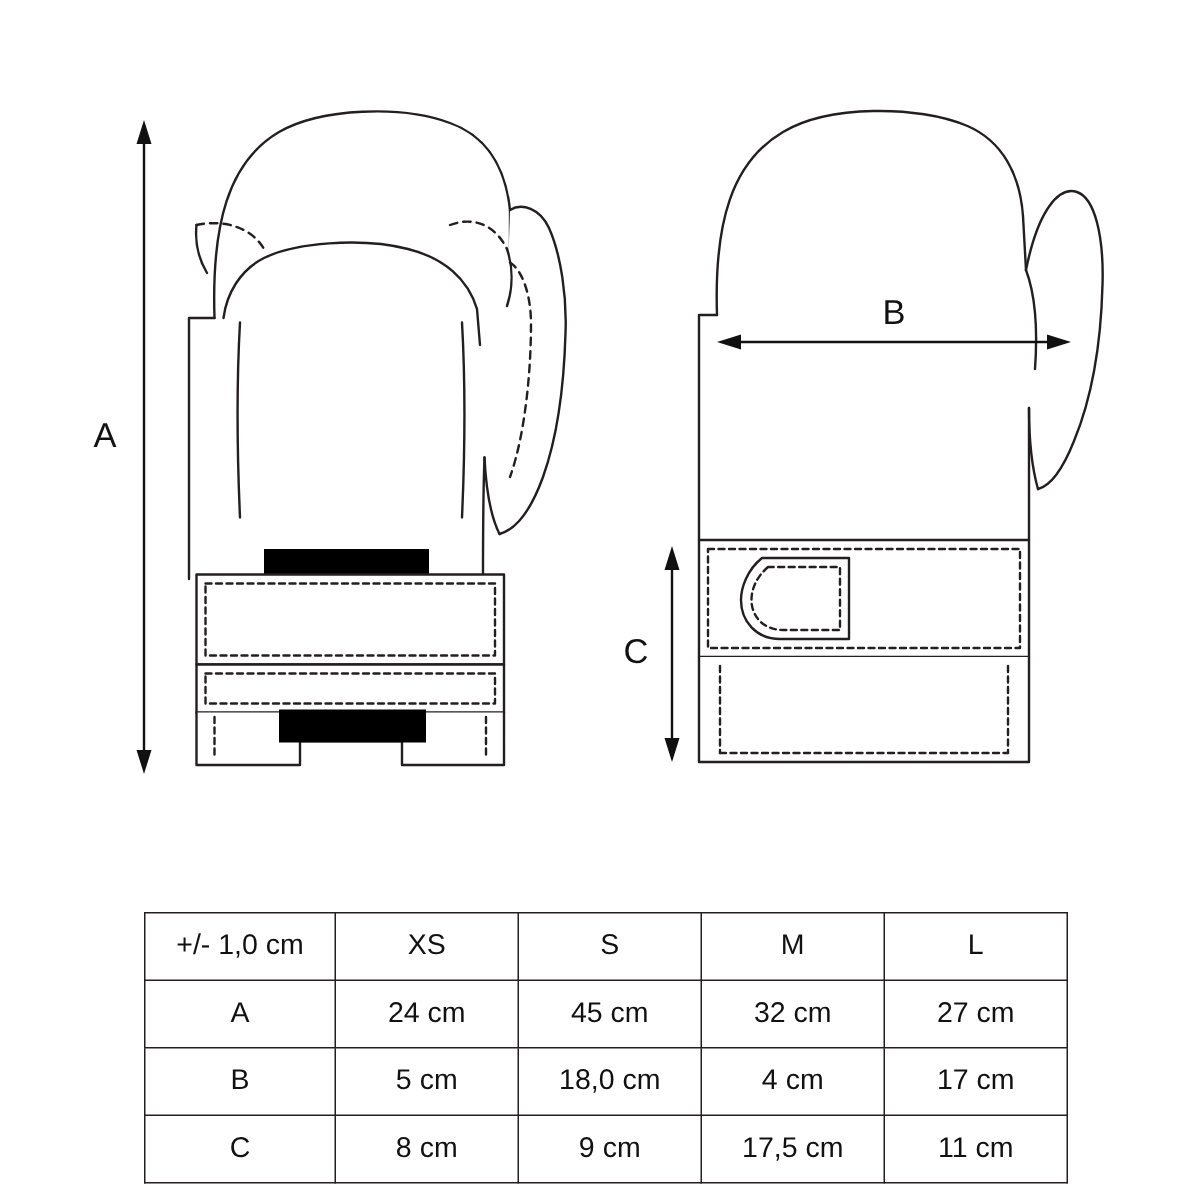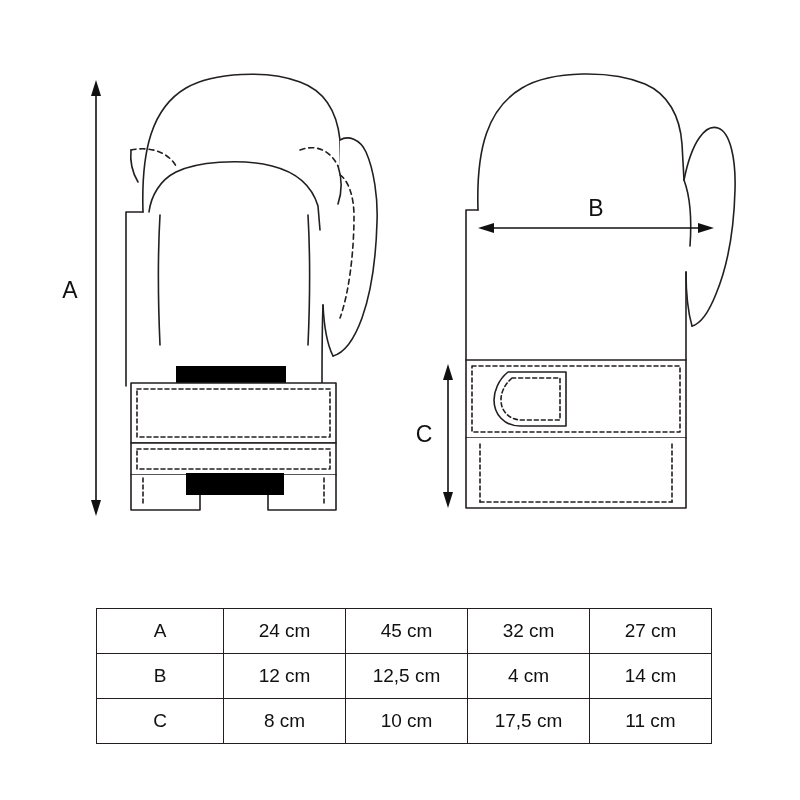--- a/index.html
+++ b/index.html
@@ -176,37 +176,44 @@
       </g>
       <text class="dim-label" x="424" y="442" text-anchor="middle">C</text>
 
     </svg>
   </div>
 
   <div class="size-table-wrap">
     <table class="size-table">
       <tbody>
         <tr>
+          <td class="col-head tol-cell">+/- 1,0 cm</td>
+          <td class="col-data">XS</td>
+          <td class="col-data">S</td>
+          <td class="col-data">M</td>
+          <td class="col-data">L</td>
+        </tr>
+        <tr>
           <td class="col-head">A</td>
           <td class="col-data">24 cm</td>
           <td class="col-data">45 cm</td>
           <td class="col-data">32 cm</td>
           <td class="col-data">27 cm</td>
         </tr>
         <tr>
           <td class="col-head">B</td>
-          <td class="col-data">12 cm</td>
-          <td class="col-data">12,5 cm</td>
+          <td class="col-data">5 cm</td>
+          <td class="col-data">18,0 cm</td>
           <td class="col-data">4 cm</td>
-          <td class="col-data">14 cm</td>
+          <td class="col-data">17 cm</td>
         </tr>
         <tr>
           <td class="col-head">C</td>
           <td class="col-data">8 cm</td>
-          <td class="col-data">10 cm</td>
+          <td class="col-data">9 cm</td>
           <td class="col-data">17,5 cm</td>
           <td class="col-data">11 cm</td>
         </tr>
       </tbody>
     </table>
   </div>
 
 </div>
 
 </body></html>

